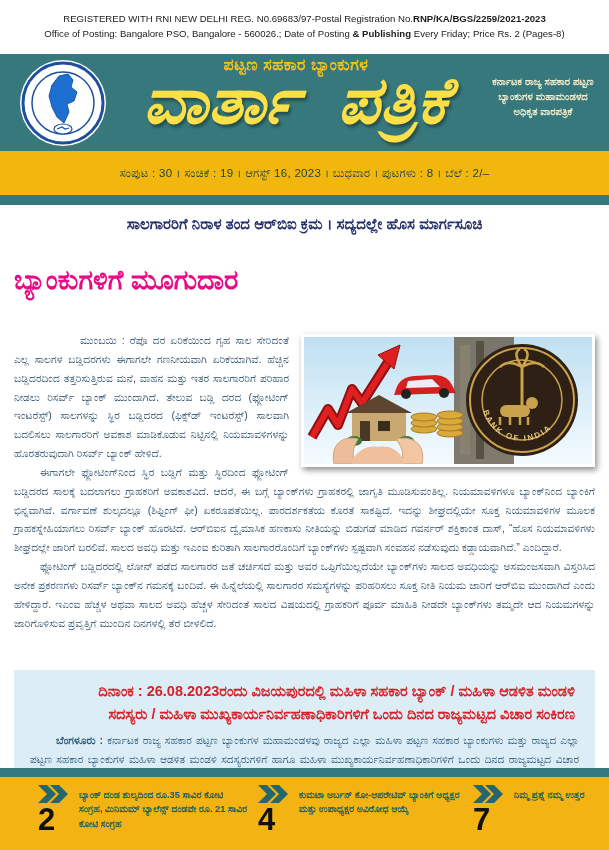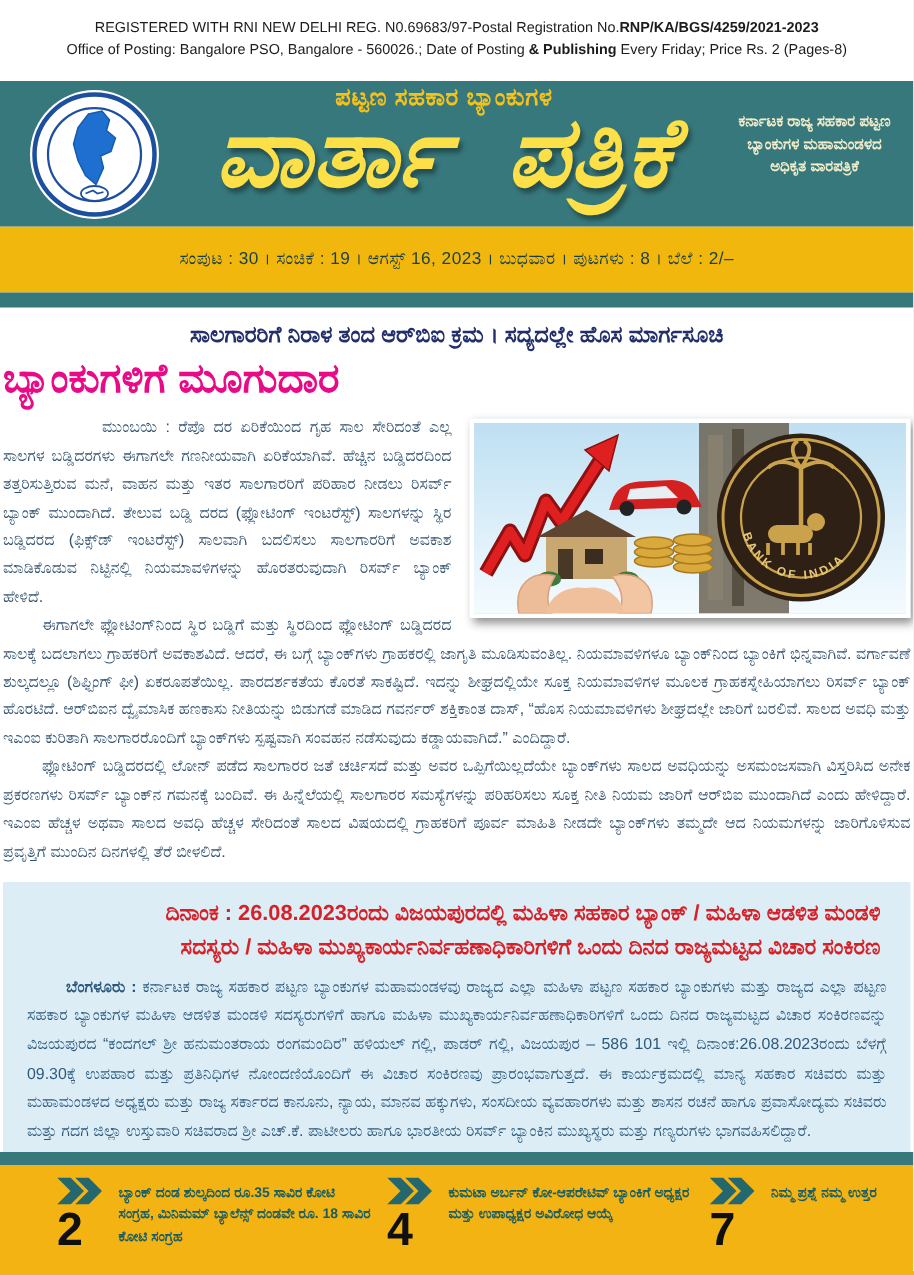--- a/index.html
+++ b/index.html
@@ -30,21 +30,21 @@
     color:#f3ecca;font-size:10px;font-weight:bold;line-height:1.5;text-align:center;
   }
   
   .issue-band{
     height:44px;flex:none;background:#f2b70d;display:flex;align-items:center;justify-content:center;
     color:#173f45;font-weight:normal;font-size:11.5px;letter-spacing:.3px;
   }
   .teal-strip{height:10px;flex:none;background:#37787c;}
   .teal-strip2{height:9px;flex:none;background:#37787c;}
   
-  .main{flex:1;overflow:hidden;padding:10px 2px 0;display:flex;flex-direction:column;}
+  .main{flex:1;overflow:hidden;padding:10px 14px 0;display:flex;flex-direction:column;gap:27px;}
   .kicker{text-align:center;color:#232f6b;font-weight:bold;font-size:15px;}
   .headline{color:#e80a87;font-weight:bold;font-size:27px;margin:5px 0 8px;}
   .article{color:#33536f;font-size:10.6px;line-height:1.78;text-align:justify;}
   .article p{margin:0;text-indent:26px;}
   .article .dateline{font-weight:normal;margin-left:40px;}
   .photo-wrap{
     float:right;width:288px;height:127px;margin:3px 0 8px 12px;
     border:3px solid #fff;box-shadow:2px 3px 6px rgba(0,0,0,.45);background:#cfe8f5;
   }
   
@@ -68,21 +68,21 @@
   .badge-col{display:flex;flex-direction:column;align-items:flex-start;width:34px;flex:none;}
   .page-num{font-size:31px;font-weight:bold;color:#101010;line-height:.95;margin-top:2px;}
   .foot-text{font-size:9.3px;color:#1a5e64;font-weight:bold;line-height:1.55;padding-top:3px;}
 </style>
 </head>
 <body>
 
 <div class="page">
 
   <div class="reg-strip">
-    <div><span>REGISTERED WITH RNI NEW DELHI REG. N0.69683/97-Postal Registration No.</span><b>RNP/KA/BGS/4259/2021-2023</b></div>
+    <div><span>REGISTERED WITH RNI NEW DELHI REG. N0.69683/97-Postal Registration No.</span><b>RNP/KA/BGS/2259/2021-2023</b></div>
     <div><span>Office of Posting: Bangalore PSO, Bangalore - 560026.; Date of Posting </span><b>&amp; Publishing</b><span> Every Friday; Price Rs. 2 (Pages-8)</span></div>
   </div>
 
   <div class="masthead">
     <div class="logo">
       <svg viewBox="0 0 88 88" width="88" height="88">
         <circle cx="44" cy="44" r="43" fill="#ffffff"></circle>
         <circle cx="44" cy="44" r="40" fill="none" stroke="#1d4f9e" stroke-width="3"></circle>
         <circle cx="44" cy="44" r="31" fill="none" stroke="#1d4f9e" stroke-width="1.5"></circle>
         <path d="M40,17 L49,15 L54,21 L52,28 L58,33 L55,42 L48,45 L50,53 L45,64 L38,58 L33,48 L30,37 L33,26 Z" fill="#1e6fd0" stroke="#155bb0" stroke-width="1"></path>
@@ -193,21 +193,21 @@
 
   <div class="footer">
     <div class="foot-item i1">
       <div class="badge-col">
         <svg width="30" height="18" viewBox="0 0 30 18">
           <polygon points="0,0 9,0 18,9 9,18 0,18 9,9" fill="#24676c"></polygon>
           <polygon points="12,0 21,0 30,9 21,18 12,18 21,9" fill="#24676c"></polygon>
         </svg>
         <div class="page-num">2</div>
       </div>
-      <div class="foot-text">ಬ್ಯಾಂಕ್ ದಂಡ ಶುಲ್ಕದಿಂದ ರೂ.35 ಸಾವಿರ ಕೋಟಿ ಸಂಗ್ರಹ, ಮಿನಿಮಮ್ ಬ್ಯಾಲೆನ್ಸ್ ದಂಡವೇ ರೂ. 18 ಸಾವಿರ ಕೋಟಿ ಸಂಗ್ರಹ</div>
+      <div class="foot-text">ಬ್ಯಾಂಕ್ ದಂಡ ಶುಲ್ಕದಿಂದ ರೂ.35 ಸಾವಿರ ಕೋಟಿ ಸಂಗ್ರಹ, ಮಿನಿಮಮ್ ಬ್ಯಾಲೆನ್ಸ್ ದಂಡವೇ ರೂ. 21 ಸಾವಿರ ಕೋಟಿ ಸಂಗ್ರಹ</div>
     </div>
     <div class="foot-item i2">
       <div class="badge-col">
         <svg width="30" height="18" viewBox="0 0 30 18">
           <polygon points="0,0 9,0 18,9 9,18 0,18 9,9" fill="#24676c"></polygon>
           <polygon points="12,0 21,0 30,9 21,18 12,18 21,9" fill="#24676c"></polygon>
         </svg>
         <div class="page-num">4</div>
       </div>
       <div class="foot-text">ಕುಮಟಾ ಅರ್ಬನ್ ಕೋ-ಆಪರೇಟಿವ್ ಬ್ಯಾಂಕಿಗೆ ಅಧ್ಯಕ್ಷರ ಮತ್ತು ಉಪಾಧ್ಯಕ್ಷರ ಅವಿರೋಧ ಆಯ್ಕೆ</div>

